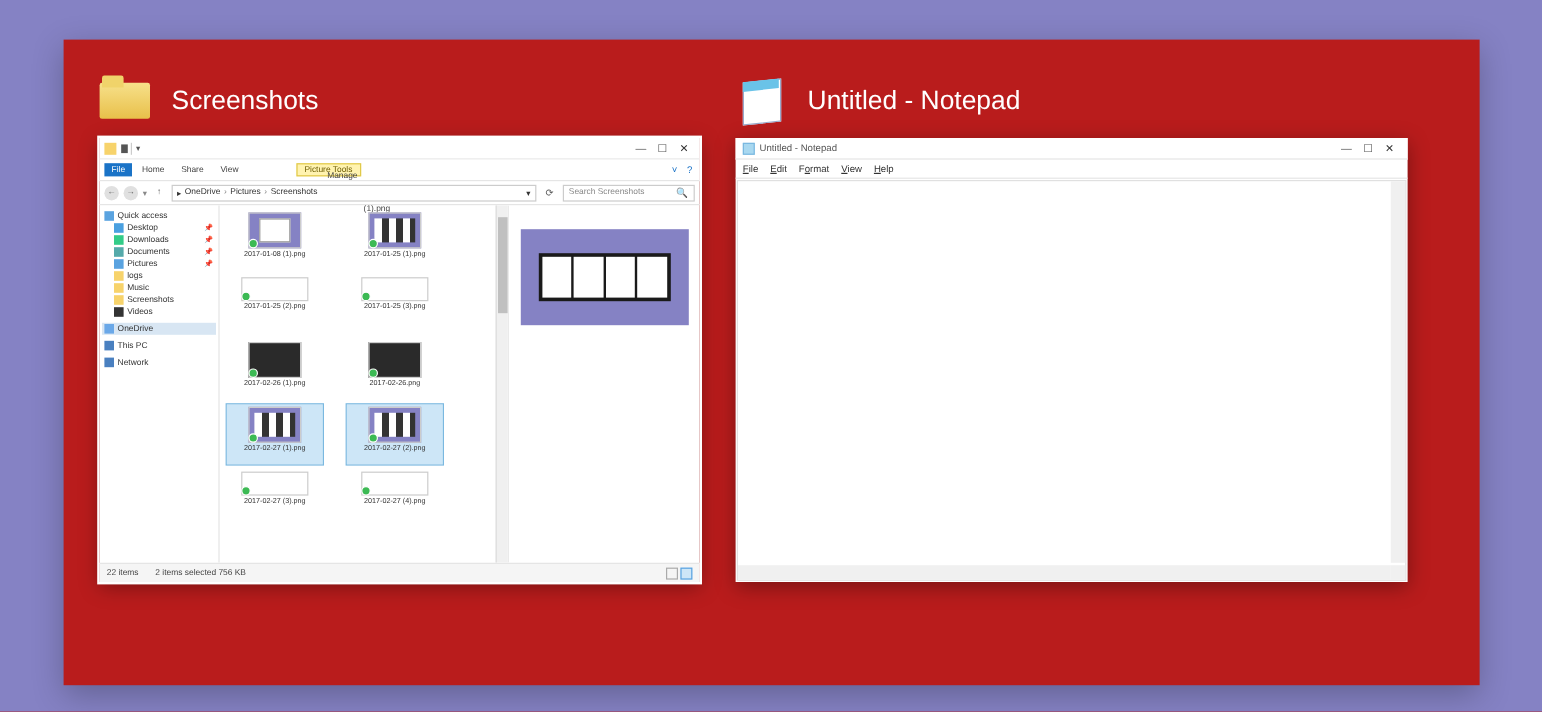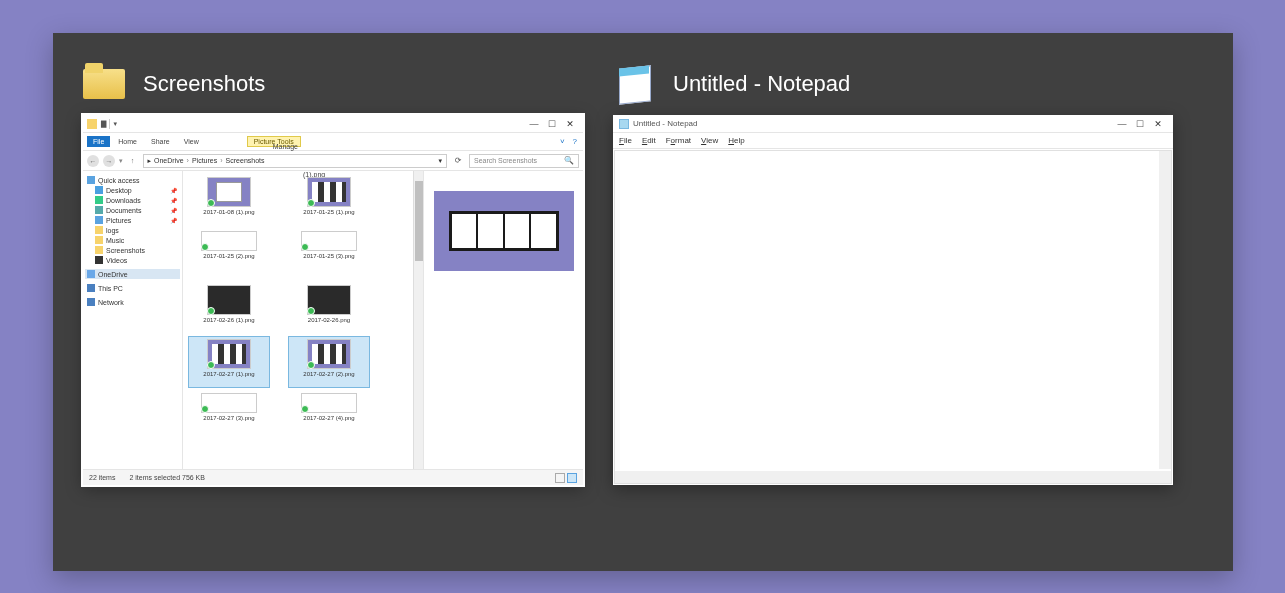--- a/index.html
+++ b/index.html
@@ -10,21 +10,21 @@
     font-family: "Segoe UI", Arial, sans-serif;
     overflow: hidden;
     position: relative;
   }
   .task-panel {
     position: absolute;
     left: 53px;
     top: 33px;
     width: 1180px;
     height: 538px;
-    background: #404040;
+    background: #b91c1c;
     display: flex;
     gap: 30px;
     padding: 30px 30px 30px 30px;
     box-shadow: 0 8px 25px rgba(0,0,0,0.25);
   }
   .task-card {
     display: flex;
     flex-direction: column;
   }
   .task-header {

